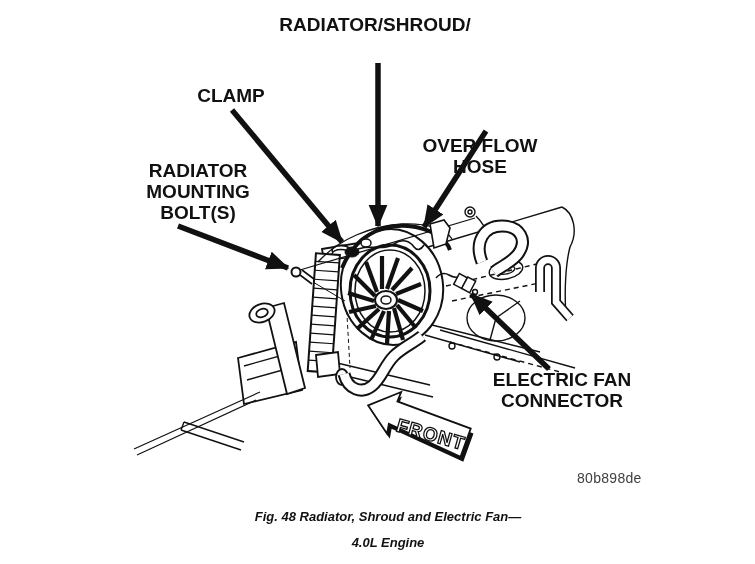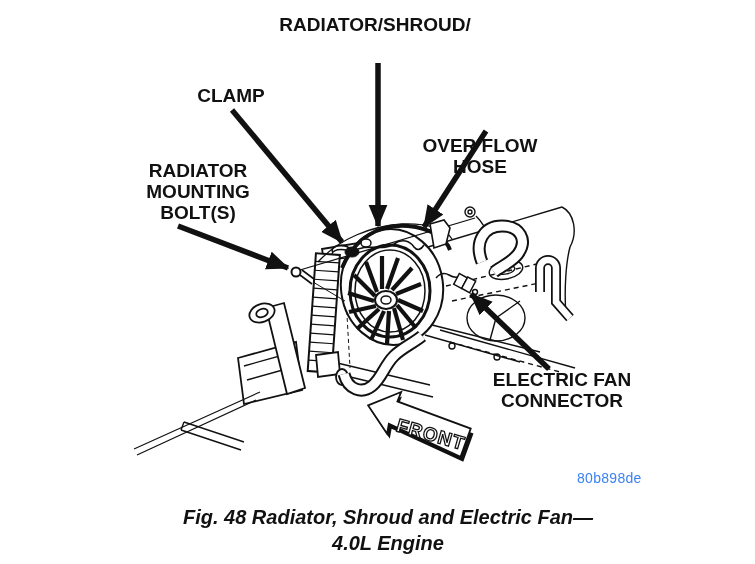--- a/index.html
+++ b/index.html
@@ -9,25 +9,25 @@
   }
   .callout{
     position:absolute;transform:translateX(-50%);
     font-weight:bold;font-size:19px;line-height:21px;
     text-align:center;white-space:nowrap;color:#111;
   }
   .callout span{display:block;}
   .svgwrap{position:absolute;left:0;top:0;width:755px;height:564px;}
   .figcode{
     position:absolute;left:577px;top:470px;
-    font-size:14px;color:#3b82f6;letter-spacing:0.3px;
+    font-size:14px;color:#404040;letter-spacing:0.3px;
   }
   .caption{
     position:absolute;left:388px;top:504px;transform:translateX(-50%);
-    font-weight:bold;font-style:italic;font-size:20px;line-height:26px;
+    font-weight:bold;font-style:italic;font-size:13px;line-height:26px;
     text-align:center;white-space:nowrap;color:#111;
   }
   .caption span{display:block;}
   svg text.front-text{
     font-family:"Liberation Sans",sans-serif;font-weight:bold;font-size:19px;
     letter-spacing:1px;fill:#ffffff;stroke:#111;stroke-width:1.3px;
   }
 </style>
 </head>
 <body>

